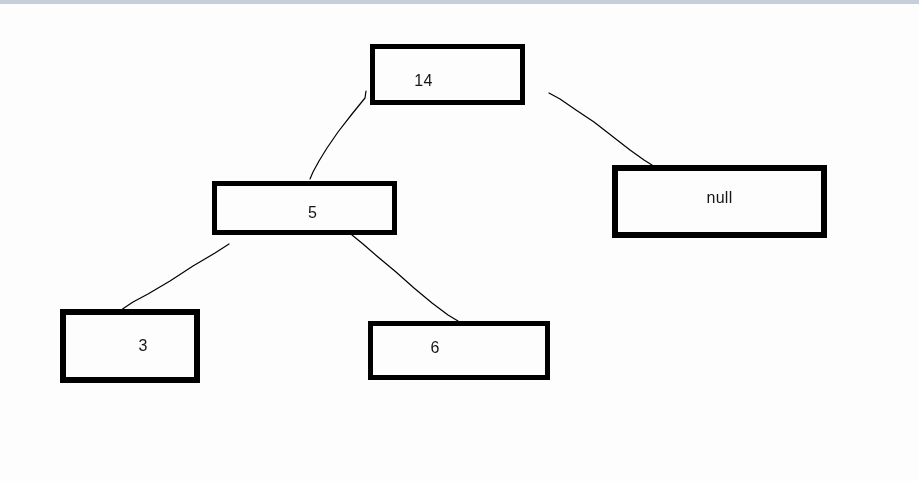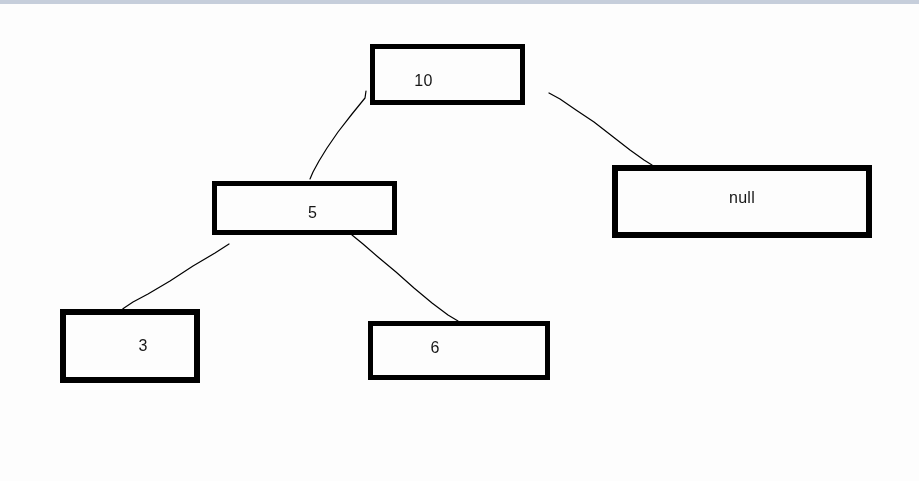--- a/index.html
+++ b/index.html
@@ -56,28 +56,28 @@
   <div class="topbar" style="background: rgb(198, 206, 219);"></div>
 
   <svg class="edges" viewBox="0 0 919 481" xmlns="http://www.w3.org/2000/svg">
       <path d="M 366 91 L 365 98 L 352 114 L 338 132 L 327 148 L 319 161 L 313 172 L 310 179" fill="none" stroke="#000000" stroke-width="1.2" stroke-linecap="round" stroke-linejoin="round"></path>
       <path d="M 549 93 L 560 99 L 576 110 L 594 122 L 612 136 L 630 150 L 644 160 L 652 165" fill="none" stroke="#000000" stroke-width="1.2" stroke-linecap="round" stroke-linejoin="round"></path>
       <path d="M 229 244 L 215 253 L 193 266 L 170 281 L 148 294 L 133 302 L 124 308 L 117 314" fill="none" stroke="#000000" stroke-width="1.2" stroke-linecap="round" stroke-linejoin="round"></path>
       <path d="M 352 235 L 363 244 L 378 257 L 396 272 L 414 288 L 432 303 L 448 315 L 458 321" fill="none" stroke="#000000" stroke-width="1.2" stroke-linecap="round" stroke-linejoin="round"></path>
     </svg>
 
   <div class="node" style="left: 370px; top: 44px; width: 155px; height: 61px; border-width: 5px; border-color: rgb(0, 0, 0);">
-    <span class="node-label" style="color: rgb(22, 22, 22); transform: translate(-24px, 6px);">10</span>
+    <span class="node-label" style="color: rgb(22, 22, 22); transform: translate(-24px, 6px);">14</span>
   </div>
 
   <div class="node" style="left: 212px; top: 181px; width: 185px; height: 54px; border-width: 5px; border-color: rgb(0, 0, 0);">
     <span class="node-label" style="color: rgb(22, 22, 22); transform: translate(8px, 5px);">5</span>
   </div>
 
-  <div class="node" style="left: 612px; top: 165px; width: 260px; height: 73px; border-width: 6px; border-color: rgb(0, 0, 0);">
+  <div class="node" style="left: 612px; top: 165px; width: 215px; height: 73px; border-width: 6px; border-color: rgb(0, 0, 0);">
     <span class="node-label" style="color: rgb(22, 22, 22); transform: translate(0px, -4px);">null</span>
   </div>
 
   <div class="node" style="left: 60px; top: 309px; width: 140px; height: 74px; border-width: 6px; border-color: rgb(0, 0, 0);">
     <span class="node-label" style="color: rgb(22, 22, 22); transform: translate(13px, 0px);">3</span>
   </div>
 
   <div class="node" style="left: 368px; top: 321px; width: 182px; height: 59px; border-width: 5px; border-color: rgb(0, 0, 0);">
     <span class="node-label" style="color: rgb(22, 22, 22); transform: translate(-24px, -3px);">6</span>
   </div>

